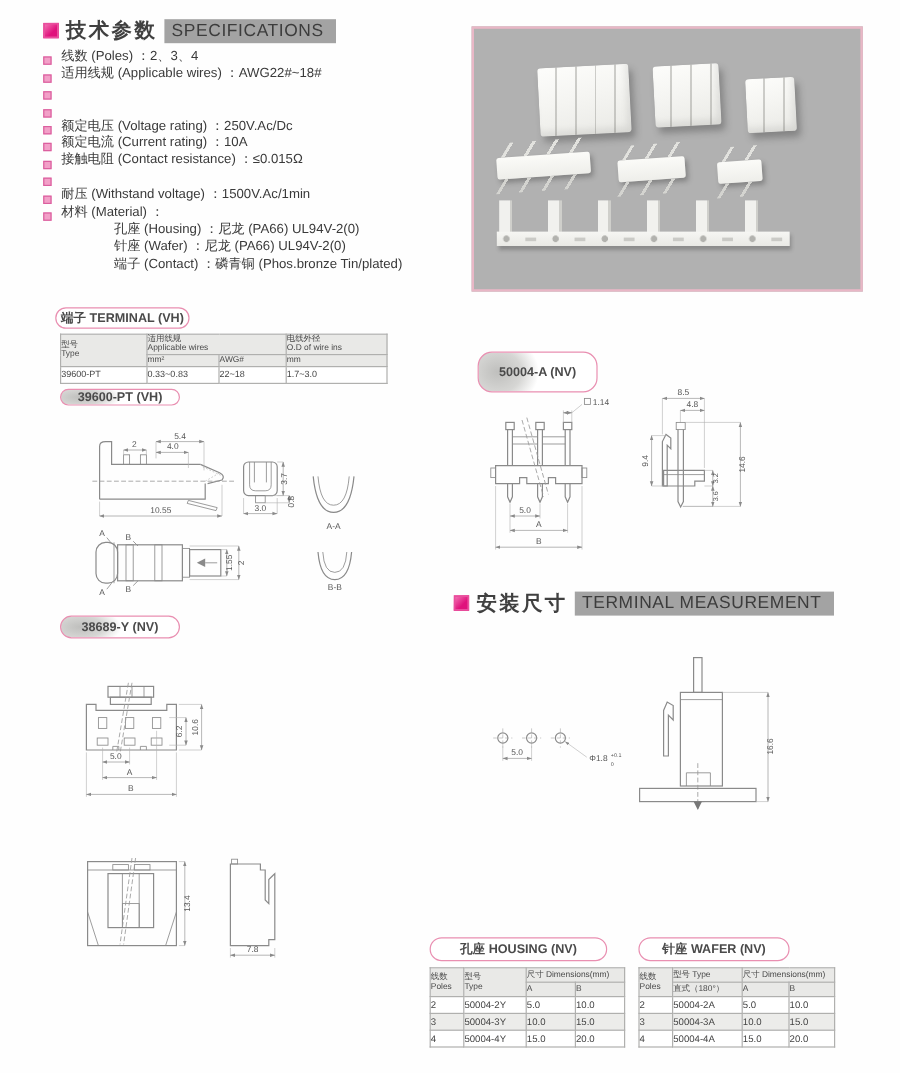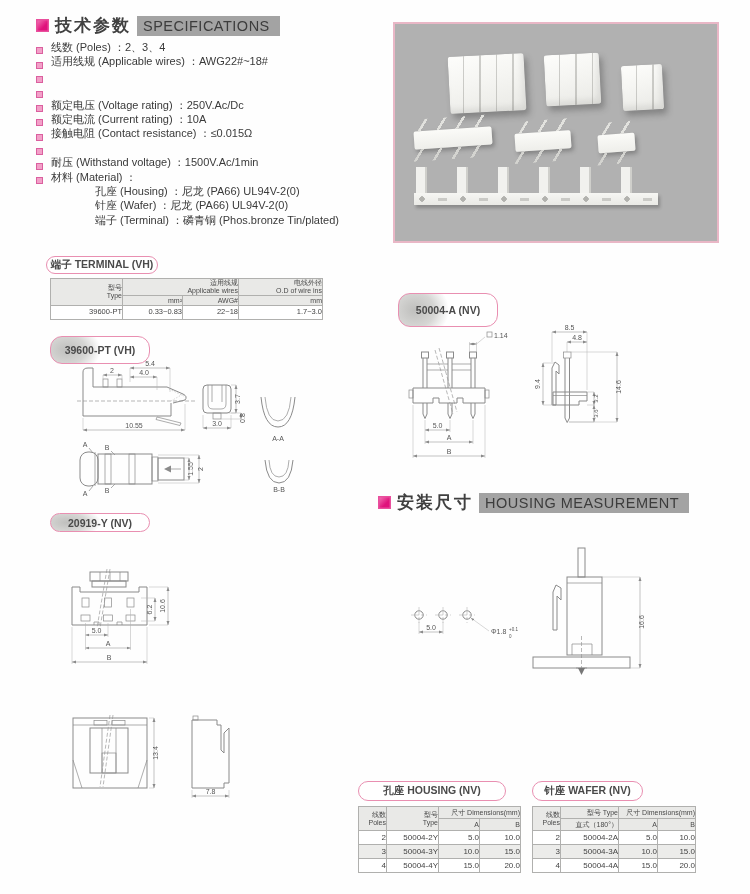--- a/index.html
+++ b/index.html
@@ -17,21 +17,21 @@
   .spec-list{position:absolute;left:36px;top:40px;width:370px}
   .spec-item{display:flex;align-items:flex-end;height:14.4px;line-height:14.4px;font-size:11px;color:#3a3a3a;white-space:nowrap}
   .sq{width:7px;height:7px;background:#f2a0c8;border:1px solid #db5f9f;margin:3.5px 8px 0 0;flex:none}
   .spec-sub{height:14.4px;line-height:14.4px;font-size:11px;color:#3a3a3a;padding-left:59px;white-space:nowrap}
 
   
   .oval{position:absolute;border:1.5px solid #e98fb1;border-radius:12px;background:#fff;display:flex;align-items:center;justify-content:center;font-size:10.5px;font-weight:bold;color:#4a4a4a;white-space:nowrap}
   .oval.blob{background:radial-gradient(ellipse 45% 120% at 16% 50%,#bfbfbd 0%,#d6d6d4 45%,#fff 78%)}
 
   
-  .dt{position:absolute;border-collapse:collapse;table-layout:fixed;font-size:8px;color:#444;text-align:right}
+  .dt{position:absolute;border-collapse:collapse;table-layout:fixed;font-size:8px;color:#444;text-align:left}
   .dt td{border:1px solid #b0b0ae;padding:0;vertical-align:middle;background:#fff;line-height:1.15}
   .dt tr.hd td{background:#e9e9e7;font-size:7px;line-height:8px;color:#4a4a4a}
   .dt tr.alt td{background:#ececea}
   .t-sm{font-size:7.5px}
 
   
   .photo{position:absolute;left:393px;top:22px;width:326px;height:221px;background:#b1b1b1;border:2px solid #e9b7c6}
   .hbox{position:absolute;border-radius:3px;box-shadow:3px 5px 6px rgba(50,50,50,.35),inset -3px -4px 6px rgba(0,0,0,.08);
     background-image:repeating-linear-gradient(93deg,transparent 0 15px,rgba(150,150,145,.45) 15px 16.5px),linear-gradient(168deg,#fdfdfb 0%,#f5f5f2 45%,#e9e9e5 100%)}
   .h4{left:54px;top:31px;width:76px;height:57px;transform:rotate(-3deg)}
@@ -106,21 +106,21 @@
     <div class="spec-item">
         <span class="sq"></span>
         <span>耐压 (Withstand voltage) ：1500V.Ac/1min</span>
       </div>
     <div class="spec-item">
         <span class="sq"></span>
         <span>材料 (Material) ：</span>
       </div>
     <div class="spec-sub">孔座 (Housing) ：尼龙 (PA66) UL94V-2(0)</div>
     <div class="spec-sub">针座 (Wafer) ：尼龙 (PA66) UL94V-2(0)</div>
-    <div class="spec-sub">端子 (Terminal) ：磷青铜 (Phos.bronze Tin/plated)</div>
+    <div class="spec-sub">端子 (Contact) ：磷青铜 (Phos.bronze Tin/plated)</div>
   </div>
 
   <div class="photo">
     <div class="hbox h4"></div>
     <div class="hbox h3"></div>
     <div class="hbox h2"></div>
     <div class="wf w4"></div>
     <div class="wf w3"></div>
     <div class="wf w2"></div>
     <div class="strip">
@@ -159,21 +159,21 @@
     </tr>
     <tr style="height:14px">
       <td>39600-PT</td>
       <td>0.33~0.83</td>
       <td>22~18</td>
       <td>1.7~3.0</td>
     </tr>
   </tbody>
     </table>
 
-  <div class="oval blob" style="left:50px;top:336px;width:100px;height:28px">39600-PT (VH)</div>
+  <div class="oval blob" style="left:50px;top:324px;width:100px;height:14px">39600-PT (VH)</div>
   <svg class="drw" style="left:45px;top:352px" width="280" height="148" viewBox="0 0 280 148">
     <defs>
       <marker id="ar" viewBox="0 0 10 10" refX="9.5" refY="5" markerWidth="7" markerHeight="7" orient="auto-start-reverse">
           <path d="M0,1.5L10,5L0,8.5Z" fill="#8a8a8a"></path>
         </marker>
     </defs>
     <g>
       <path class="s" d="M38,64 V20 Q38,16 43,16 H48 V35 H122"></path>
       <rect class="s2" x="58" y="27" width="5" height="8"></rect>
       <rect class="s2" x="72" y="27" width="5" height="8"></rect>
@@ -282,21 +282,21 @@
       <line class="dm" x1="199" y1="76" x2="199" y2="89"></line>
       <text class="t6" x="203" y="82.5" transform="rotate(-90 203 82.5)" text-anchor="middle">3.2</text>
       <line class="dm" x1="199" y1="89" x2="199" y2="106"></line>
       <text class="t6" x="203" y="97.5" transform="rotate(-90 203 97.5)" text-anchor="middle">3.6</text>
     </g>
   </svg>
 
   <div class="sec-title" style="left:378px;top:491px">
     <span class="sq-big"></span>
     <span class="title-zh">安装尺寸</span>
-    <span class="title-en">HOUSING MEASUREMENT</span>
+    <span class="title-en">TERMINAL MEASUREMENT</span>
   </div>
 
   <svg class="drw" style="left:390px;top:538px" width="335" height="157" viewBox="0 0 335 157">
     <defs>
       <pattern id="hat" width="5" height="5" patternUnits="userSpaceOnUse" patternTransform="rotate(45)">
           <line x1="0" y1="0" x2="0" y2="5" stroke="#9a9a9a" stroke-width="1"></line>
         </pattern>
     </defs>
     <g>
       <circle class="s" cx="29" cy="77" r="4.2"></circle>
@@ -320,21 +320,21 @@
       <path class="dash" d="M191.5,98 V136"></path>
       <rect class="s" x="143" y="119" width="97" height="11" fill="url(#hat)"></rect>
       <line class="s2" x1="186" y1="130" x2="197" y2="130"></line>
       <path d="M188,130 L191.5,137 L195,130 Z" fill="#777"></path>
       <path class="ext" d="M212,39 H250 M240,130 H250"></path>
       <line class="dm" x1="250" y1="39" x2="250" y2="130"></line>
       <text x="254" y="84" transform="rotate(-90 254 84)" text-anchor="middle">16.6</text>
     </g>
   </svg>
 
-  <div class="oval blob" style="left:50px;top:513px;width:100px;height:19px">20919-Y (NV)</div>
+  <div class="oval blob" style="left:50px;top:513px;width:100px;height:19px">38689-Y (NV)</div>
   <svg class="drw" style="left:50px;top:545px" width="290" height="150" viewBox="0 0 290 150">
     <g>
       <rect class="s" x="40" y="27" width="38" height="9"></rect>
       <rect class="s" x="42" y="36" width="34" height="6"></rect>
       <path class="s2" d="M50,27 V36 M60,27 V36 M70,27 V36"></path>
       <path class="s" d="M22,80 V42 H30 V47 H89 V42 H97 V80 Z"></path>
       <rect class="s2" x="32" y="53" width="7" height="9"></rect>
       <rect class="s2" x="54.5" y="53" width="7" height="9"></rect>
       <rect class="s2" x="77" y="53" width="7" height="9"></rect>
       <rect class="s2" x="31" y="70" width="9" height="6"></rect>
@@ -418,21 +418,21 @@
     </tr>
     <tr style="height:14px">
       <td>4</td>
       <td>50004-4Y</td>
       <td>15.0</td>
       <td>20.0</td>
     </tr>
   </tbody>
     </table>
 
-  <div class="oval" style="left:532px;top:781px;width:111px;height:20px">针座 WAFER (NV)</div>
+  <div class="oval" style="left:532px;top:781px;width:126px;height:20px">针座 WAFER (NV)</div>
   <table class="dt" style="left:532px;top:806px;width:163px">
     <colgroup>
         <col style="width:28px">
         <col style="width:58px">
         <col style="width:39px">
         <col style="width:38px">
       </colgroup>
     <tbody>
         <tr class="hd" style="height:12px">
       <td rowspan="2">

